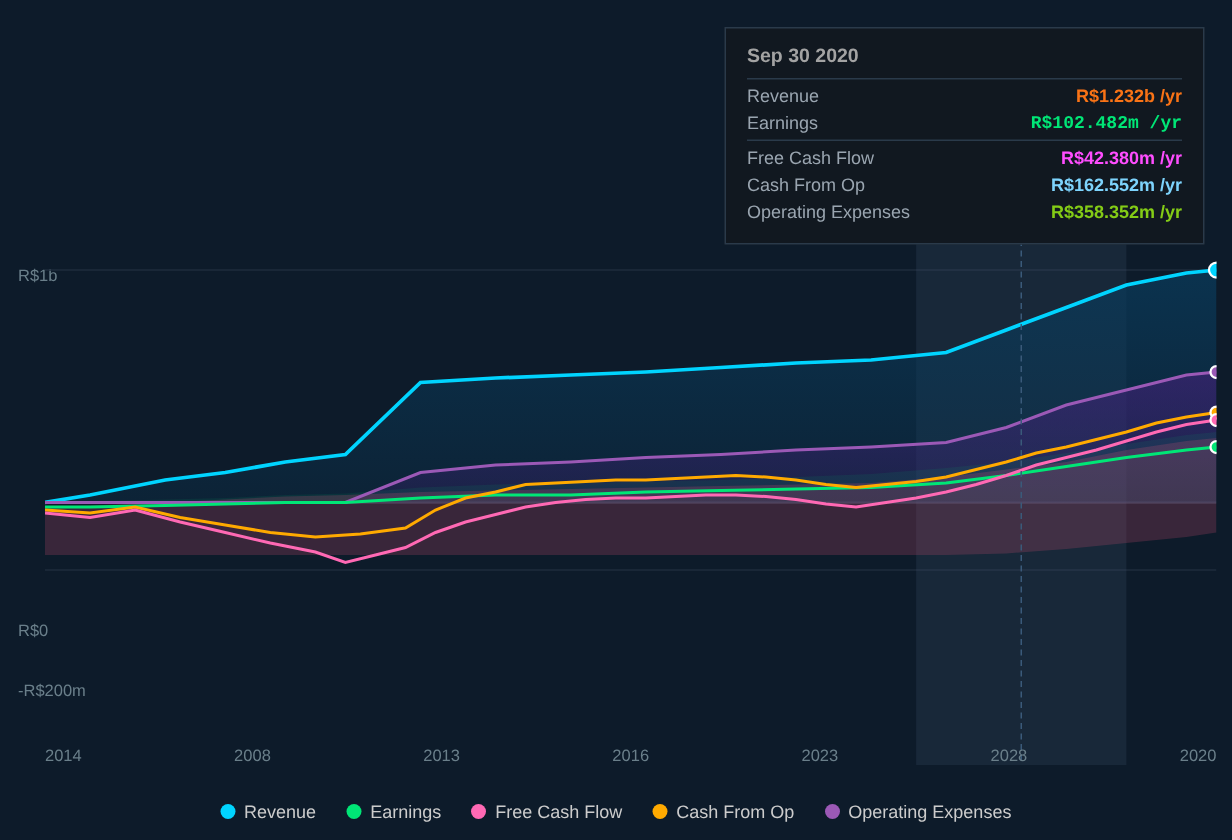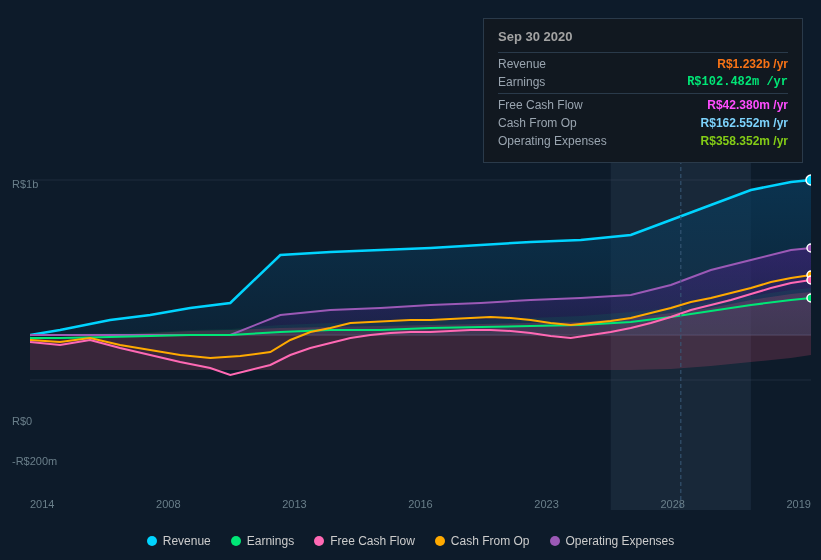--- a/index.html
+++ b/index.html
@@ -180,21 +180,21 @@
   </svg>
 </div>
 
 <div class="x-axis">
   <span class="x-label">2014</span>
   <span class="x-label">2008</span>
   <span class="x-label">2013</span>
   <span class="x-label">2016</span>
   <span class="x-label">2023</span>
   <span class="x-label">2028</span>
-  <span class="x-label">2019</span>
+  <span class="x-label">2020</span>
 </div>
 
 <div class="legend">
   <div class="legend-item">
     <div class="legend-dot" style="background:#00d4ff;"></div>
     <span>Revenue</span>
   </div>
   <div class="legend-item">
     <div class="legend-dot" style="background:#00e676;"></div>
     <span>Earnings</span>

